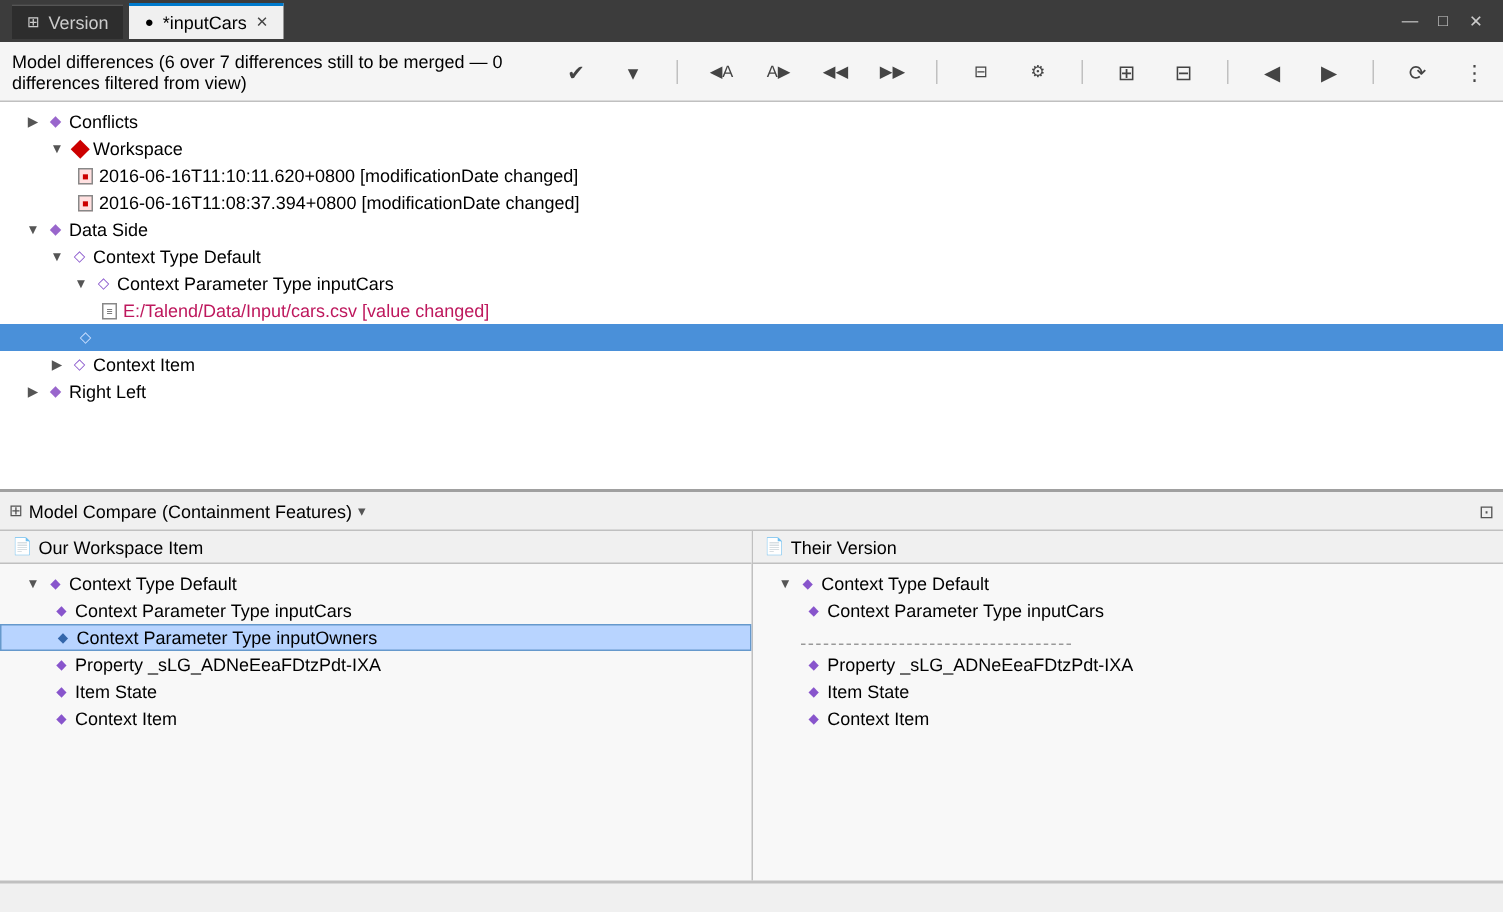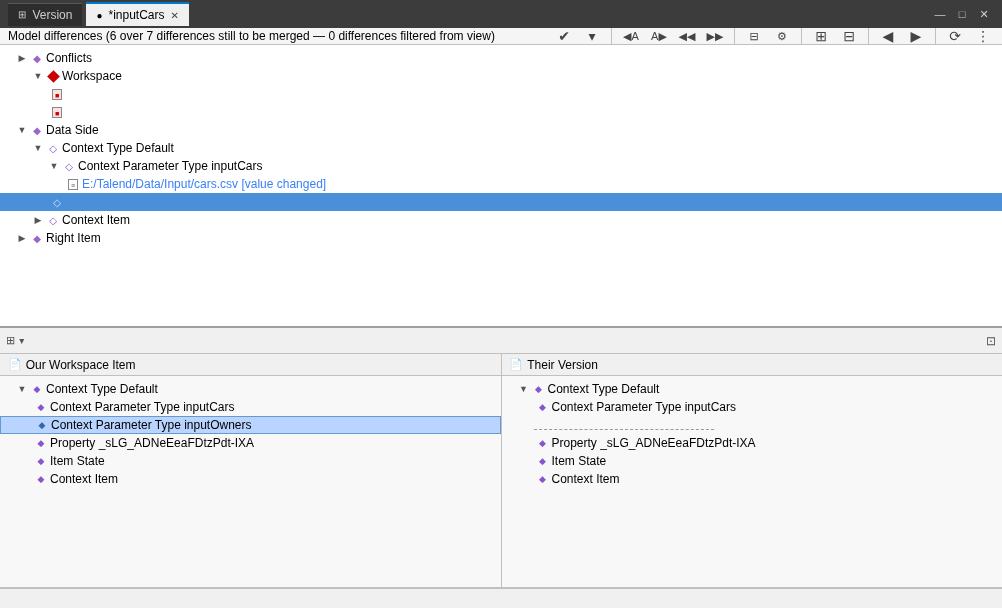--- a/index.html
+++ b/index.html
@@ -63,25 +63,25 @@
     .top-panel {
       height: 300px;
       display: flex;
       flex-direction: column;
       border-bottom: 2px solid #a0a0a0;
     }
 
     .toolbar {
       background: #f5f5f5;
       border-bottom: 1px solid #c0c0c0;
-      height: 17px;
+      height: 40px;
       display: flex;
       align-items: center;
       padding: 0 8px;
-      gap: 6px;
+      gap: 16px;
     }
     .toolbar-label {
       font-size: 12px;
       color: #000;
       flex: 1;
     }
     .toolbar-btn {
       background: none;
       border: 1px solid transparent;
       cursor: pointer;
@@ -132,21 +132,21 @@
       align-items: center;
       justify-content: center;
       font-size: 10px;
       flex-shrink: 0;
       margin: 0 2px;
     }
     .node-text {
       font-size: 12px;
       color: #000;
     }
-    .node-text.link-style { color: #3b82f6; }
+    .node-text.link-style { color: #be185d; }
 
     
     .bottom-panel {
       flex: 1;
       display: flex;
       flex-direction: column;
       background: #f8f8f8;
     }
 
     .bottom-toolbar {
@@ -311,29 +311,31 @@
         <span class="node-text">Workspace</span>
       </div>
 
       <div class="tree-node">
         <span class="indent"></span>
         <span class="indent"></span>
         <span class="indent"></span>
         <span class="node-icon">
           <span style="display:inline-block; width:10px; height:11px; border:1px solid #888; background:#ffe0e0; font-size:7px; color:#cc0000; text-align:center; line-height:11px;">■</span>
         </span>
+        <span class="node-text">2016-06-16T11:10:11.620+0800 [modificationDate changed]</span>
       </div>
 
       <div class="tree-node">
         <span class="indent"></span>
         <span class="indent"></span>
         <span class="indent"></span>
         <span class="node-icon">
           <span style="display:inline-block; width:10px; height:11px; border:1px solid #888; background:#ffe0e0; font-size:7px; color:#cc0000; text-align:center; line-height:11px;">■</span>
         </span>
+        <span class="node-text">2016-06-16T11:08:37.394+0800 [modificationDate changed]</span>
       </div>
 
       <div class="tree-node">
         <span class="indent"></span>
         <span class="expand-arrow">▼</span>
         <span class="node-icon">
           <span style="color:#9966cc; font-size:10px;">◆</span>
         </span>
         <span class="node-text">Data Side</span>
       </div>
@@ -388,29 +390,30 @@
         </span>
         <span class="node-text">Context Item</span>
       </div>
 
       <div class="tree-node">
         <span class="indent"></span>
         <span class="expand-arrow">▶</span>
         <span class="node-icon">
           <span style="color:#9966cc; font-size:10px;">◆</span>
         </span>
-        <span class="node-text">Right Item</span>
+        <span class="node-text">Right Left</span>
       </div>
 
     </div>
   </div>
 
   <div class="bottom-panel">
     <div class="bottom-toolbar">
       <span class="col-icon">⊞</span>
+      <span class="bottom-title">Model Compare (Containment Features)</span>
       <span class="expand-icon">▾</span>
       <span class="panel-maximize">⊡</span>
     </div>
 
     <div class="compare-columns">
 
       <div class="compare-col">
         <div class="col-header">
           <span class="col-icon">📄</span>
           <span>Our Workspace Item</span>

